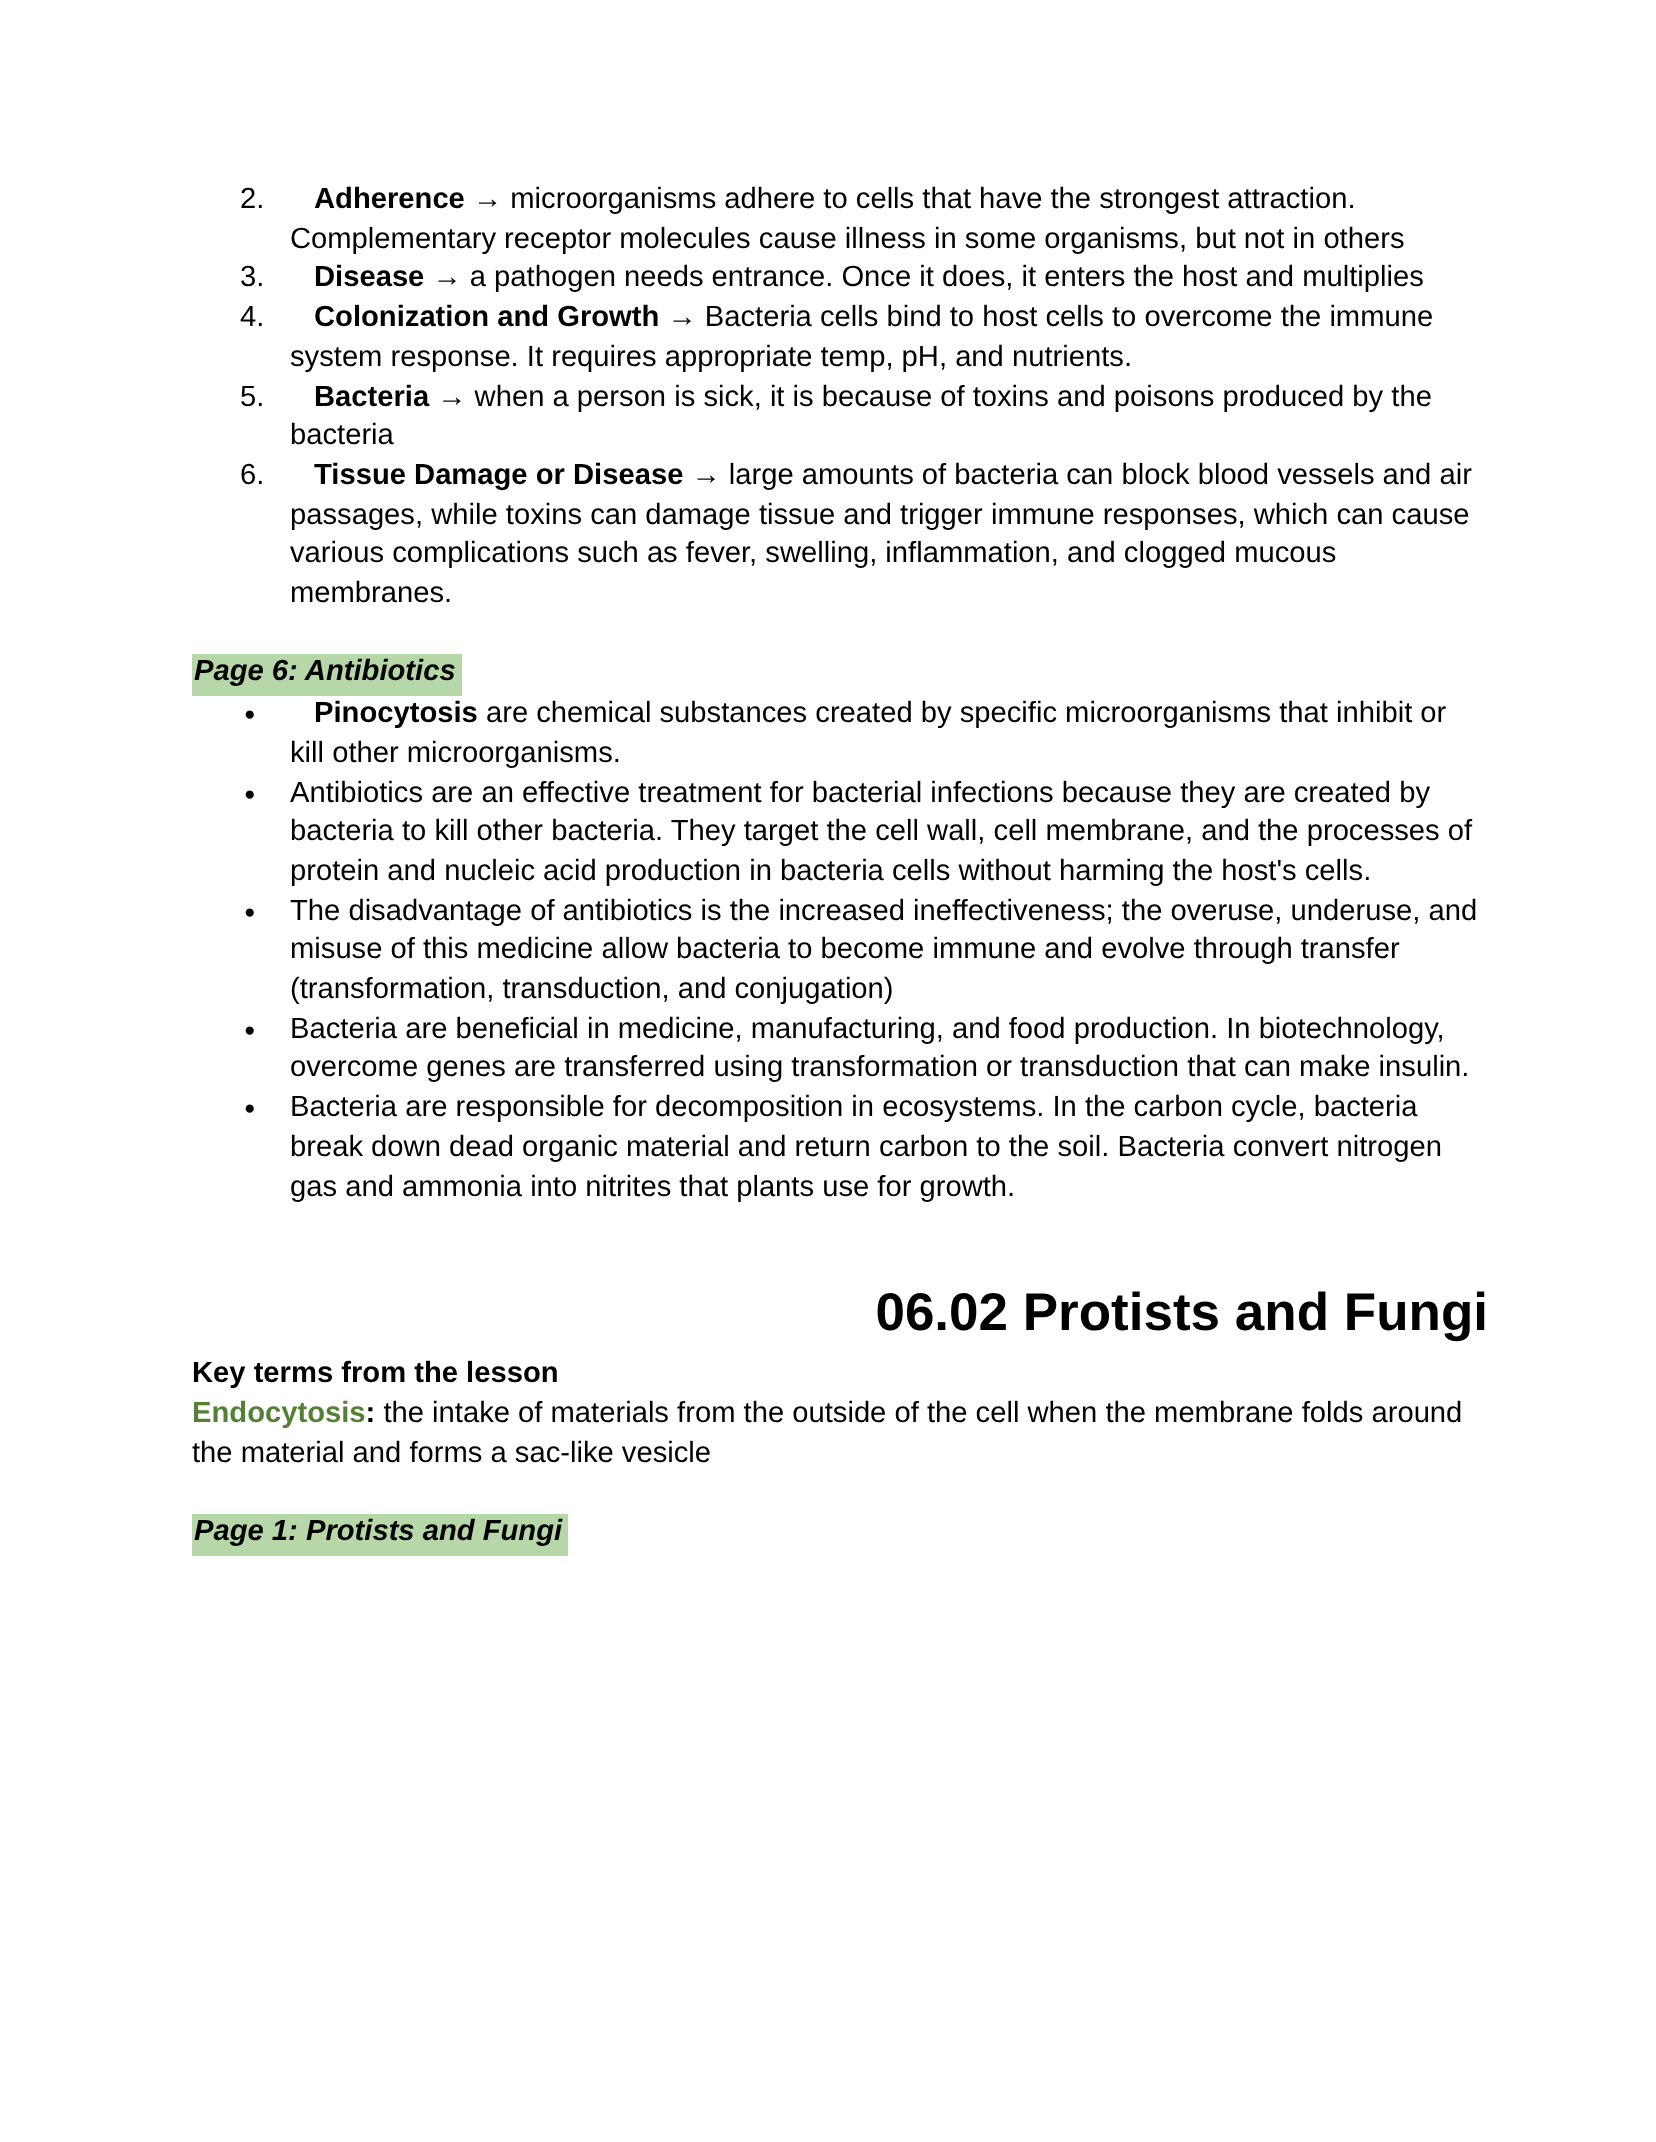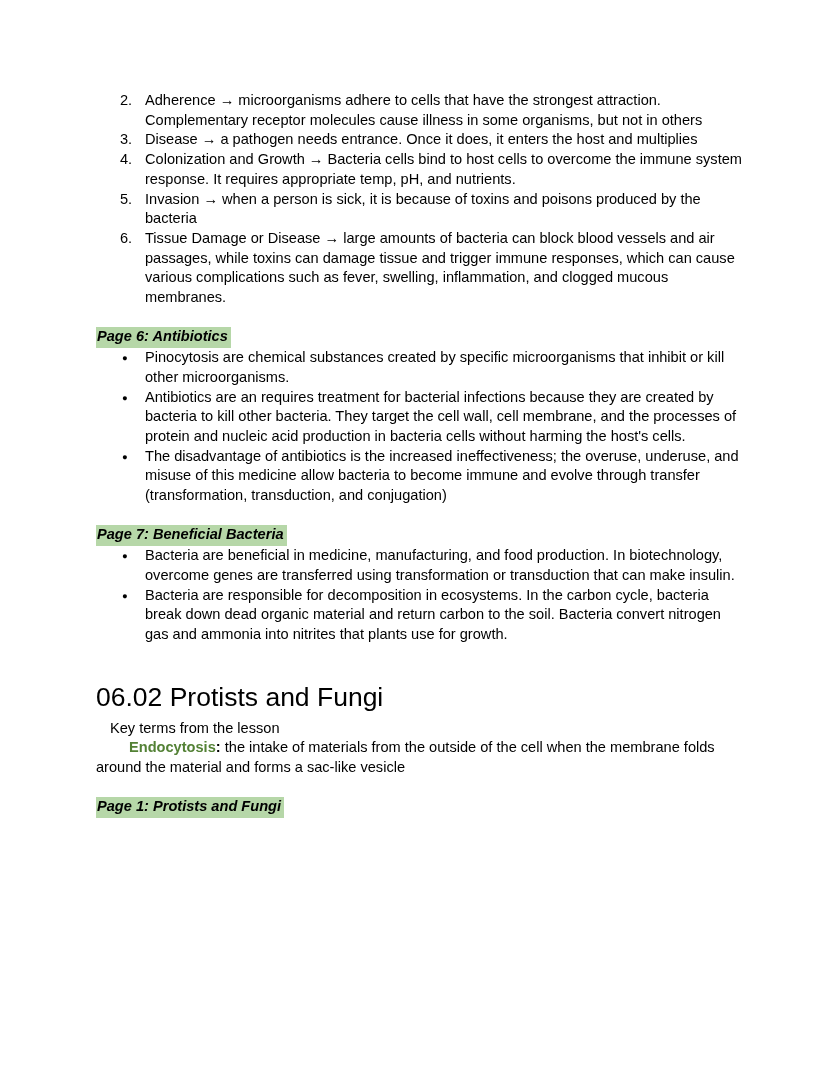--- a/index.html
+++ b/index.html
@@ -32,47 +32,46 @@
   }
   .marker.bullet {
     font-size: 9.5px;
     line-height: 19.7px;
     padding-left: 2px;
     box-sizing: border-box;
   }
   .item-body {
     flex: 1 1 auto;
   }
-  b, .bold { font-weight: normal; }
+  b, .bold { font-weight: bold; margin-left: 12px; }
   
   .hl-heading-row {
     margin-top: 19.7px;
   }
   .hl-heading {
     display: inline-block;
     background: var(--highlight, #b6d7a8);
     font-weight: bold;
     font-style: italic;
     padding: 0 3px 1px 1px;
   }
   
   .chapter-title {
     font-size: 26.5px;
     line-height: 33px;
-    font-weight: 400;
+    font-weight: 700;
     margin: 36px 0 5px 0;
+    text-align: right;
   }
   .key-terms-heading {
-    font-weight: normal;
-    margin-left: 14px;
+    font-weight: bold;
   }
   .term-name {
     color: var(--term-color, #538135);
     font-weight: bold;
-    margin-left: 33px;
   }
   .term-sep {
     font-weight: bold;
   }
 </style>
 </head>
 <body>
 
 <div class="page">
   <div class="content">
@@ -85,52 +84,49 @@
         <div class="list-item">
           <span class="marker num">3.</span>
           <span class="item-body"><b>Disease</b> → a pathogen needs entrance. Once it does, it enters the host and multiplies</span>
         </div>
         <div class="list-item">
           <span class="marker num">4.</span>
           <span class="item-body"><b>Colonization and Growth</b> → Bacteria cells bind to host cells to overcome the immune system response. It requires appropriate temp, pH, and nutrients.</span>
         </div>
         <div class="list-item">
           <span class="marker num">5.</span>
-          <span class="item-body"><b>Invasion</b> → when a person is sick, it is because of toxins and poisons produced by the bacteria</span>
+          <span class="item-body"><b>Bacteria</b> → when a person is sick, it is because of toxins and poisons produced by the bacteria</span>
         </div>
         <div class="list-item">
           <span class="marker num">6.</span>
           <span class="item-body"><b>Tissue Damage or Disease</b> → large amounts of bacteria can block blood vessels and air passages, while toxins can damage tissue and trigger immune responses, which can cause various complications such as fever, swelling, inflammation, and clogged mucous membranes.</span>
         </div>
       </div>
 
     <div class="section">
       <div class="hl-heading-row">
         <span class="hl-heading">Page 6: Antibiotics</span>
       </div>
       <div class="bulletlist">
           <div class="list-item">
             <span class="marker bullet">●</span>
             <span class="item-body"><b>Pinocytosis</b> are chemical substances created by specific microorganisms that inhibit or kill other microorganisms.</span>
           </div>
           <div class="list-item">
             <span class="marker bullet">●</span>
-            <span class="item-body">Antibiotics are an requires treatment for bacterial infections because they are created by bacteria to kill other bacteria. They target the cell wall, cell membrane, and the processes of protein and nucleic acid production in bacteria cells without harming the host's cells.</span>
+            <span class="item-body">Antibiotics are an effective treatment for bacterial infections because they are created by bacteria to kill other bacteria. They target the cell wall, cell membrane, and the processes of protein and nucleic acid production in bacteria cells without harming the host's cells.</span>
           </div>
           <div class="list-item">
             <span class="marker bullet">●</span>
             <span class="item-body">The disadvantage of antibiotics is the increased ineffectiveness; the overuse, underuse, and misuse of this medicine allow bacteria to become immune and evolve through transfer (transformation, transduction, and conjugation)</span>
           </div>
         </div>
     </div>
 
     <div class="section">
-      <div class="hl-heading-row">
-        <span class="hl-heading">Page 7: Beneficial Bacteria</span>
-      </div>
       <div class="bulletlist">
           <div class="list-item">
             <span class="marker bullet">●</span>
             <span class="item-body">Bacteria are beneficial in medicine, manufacturing, and food production. In biotechnology, overcome genes are transferred using transformation or transduction that can make insulin.</span>
           </div>
           <div class="list-item">
             <span class="marker bullet">●</span>
             <span class="item-body">Bacteria are responsible for decomposition in ecosystems. In the carbon cycle, bacteria break down dead organic material and return carbon to the soil. Bacteria convert nitrogen gas and ammonia into nitrites that plants use for growth.</span>
           </div>
         </div>

